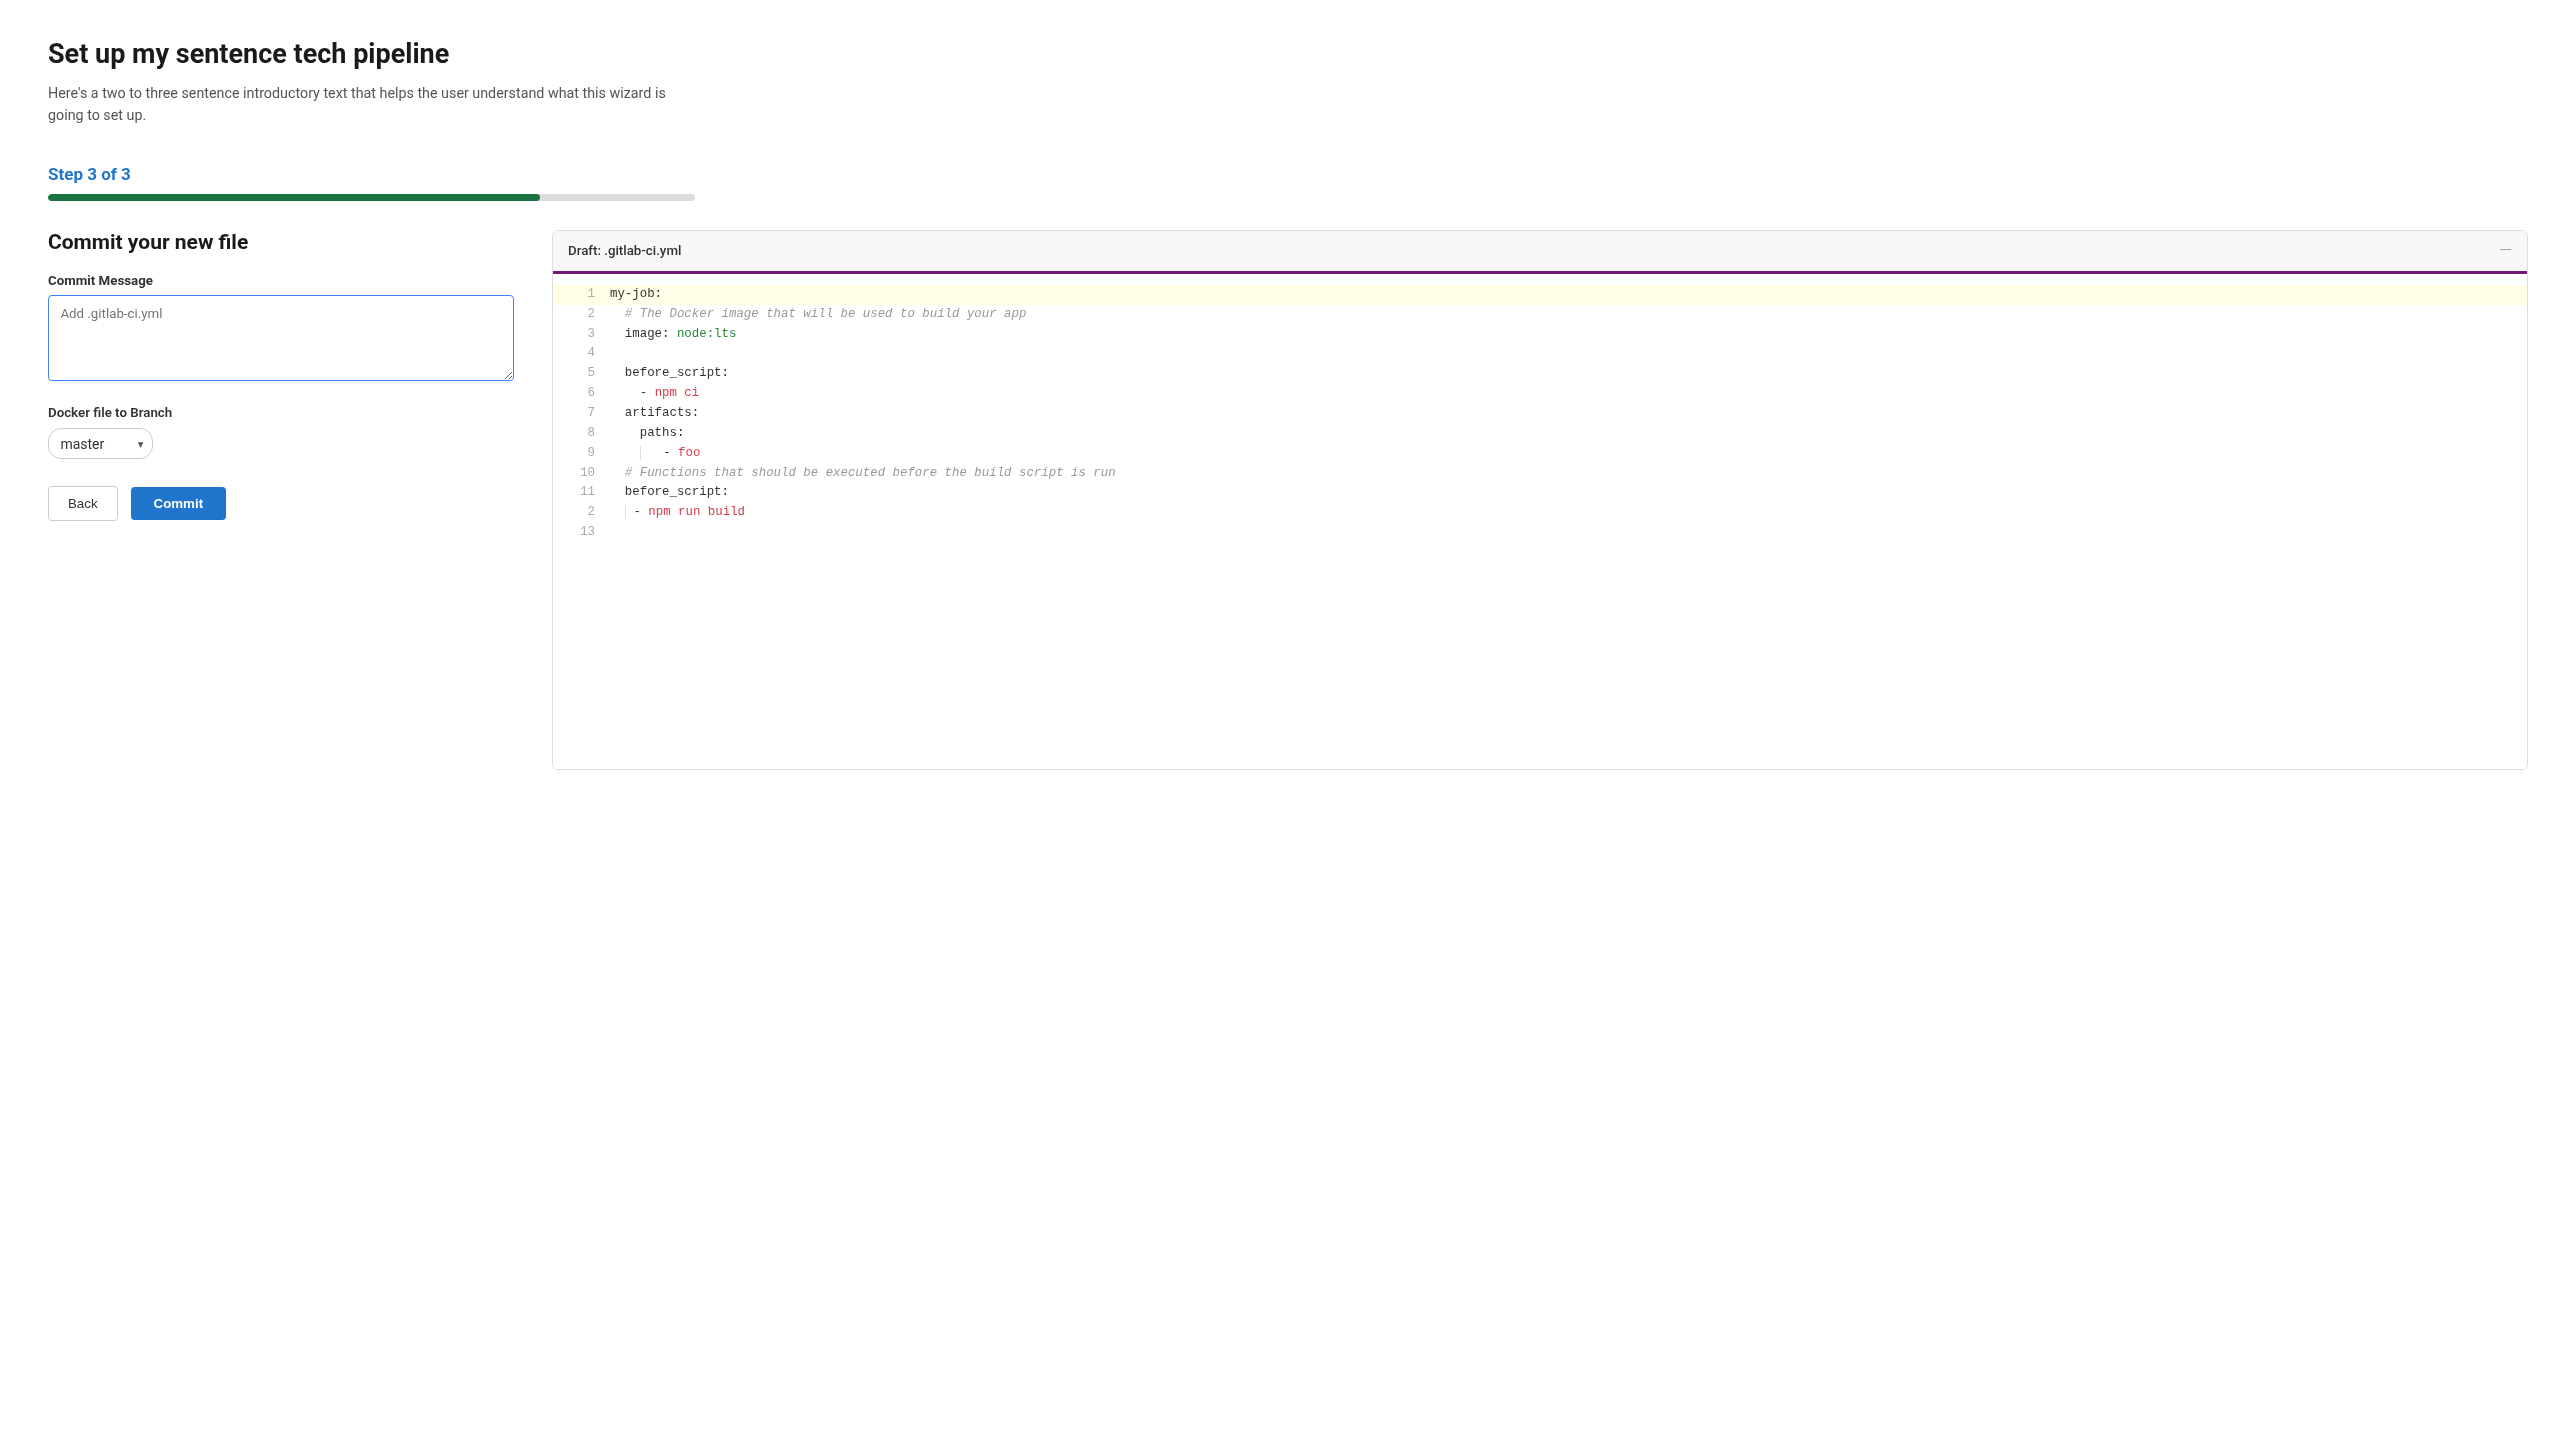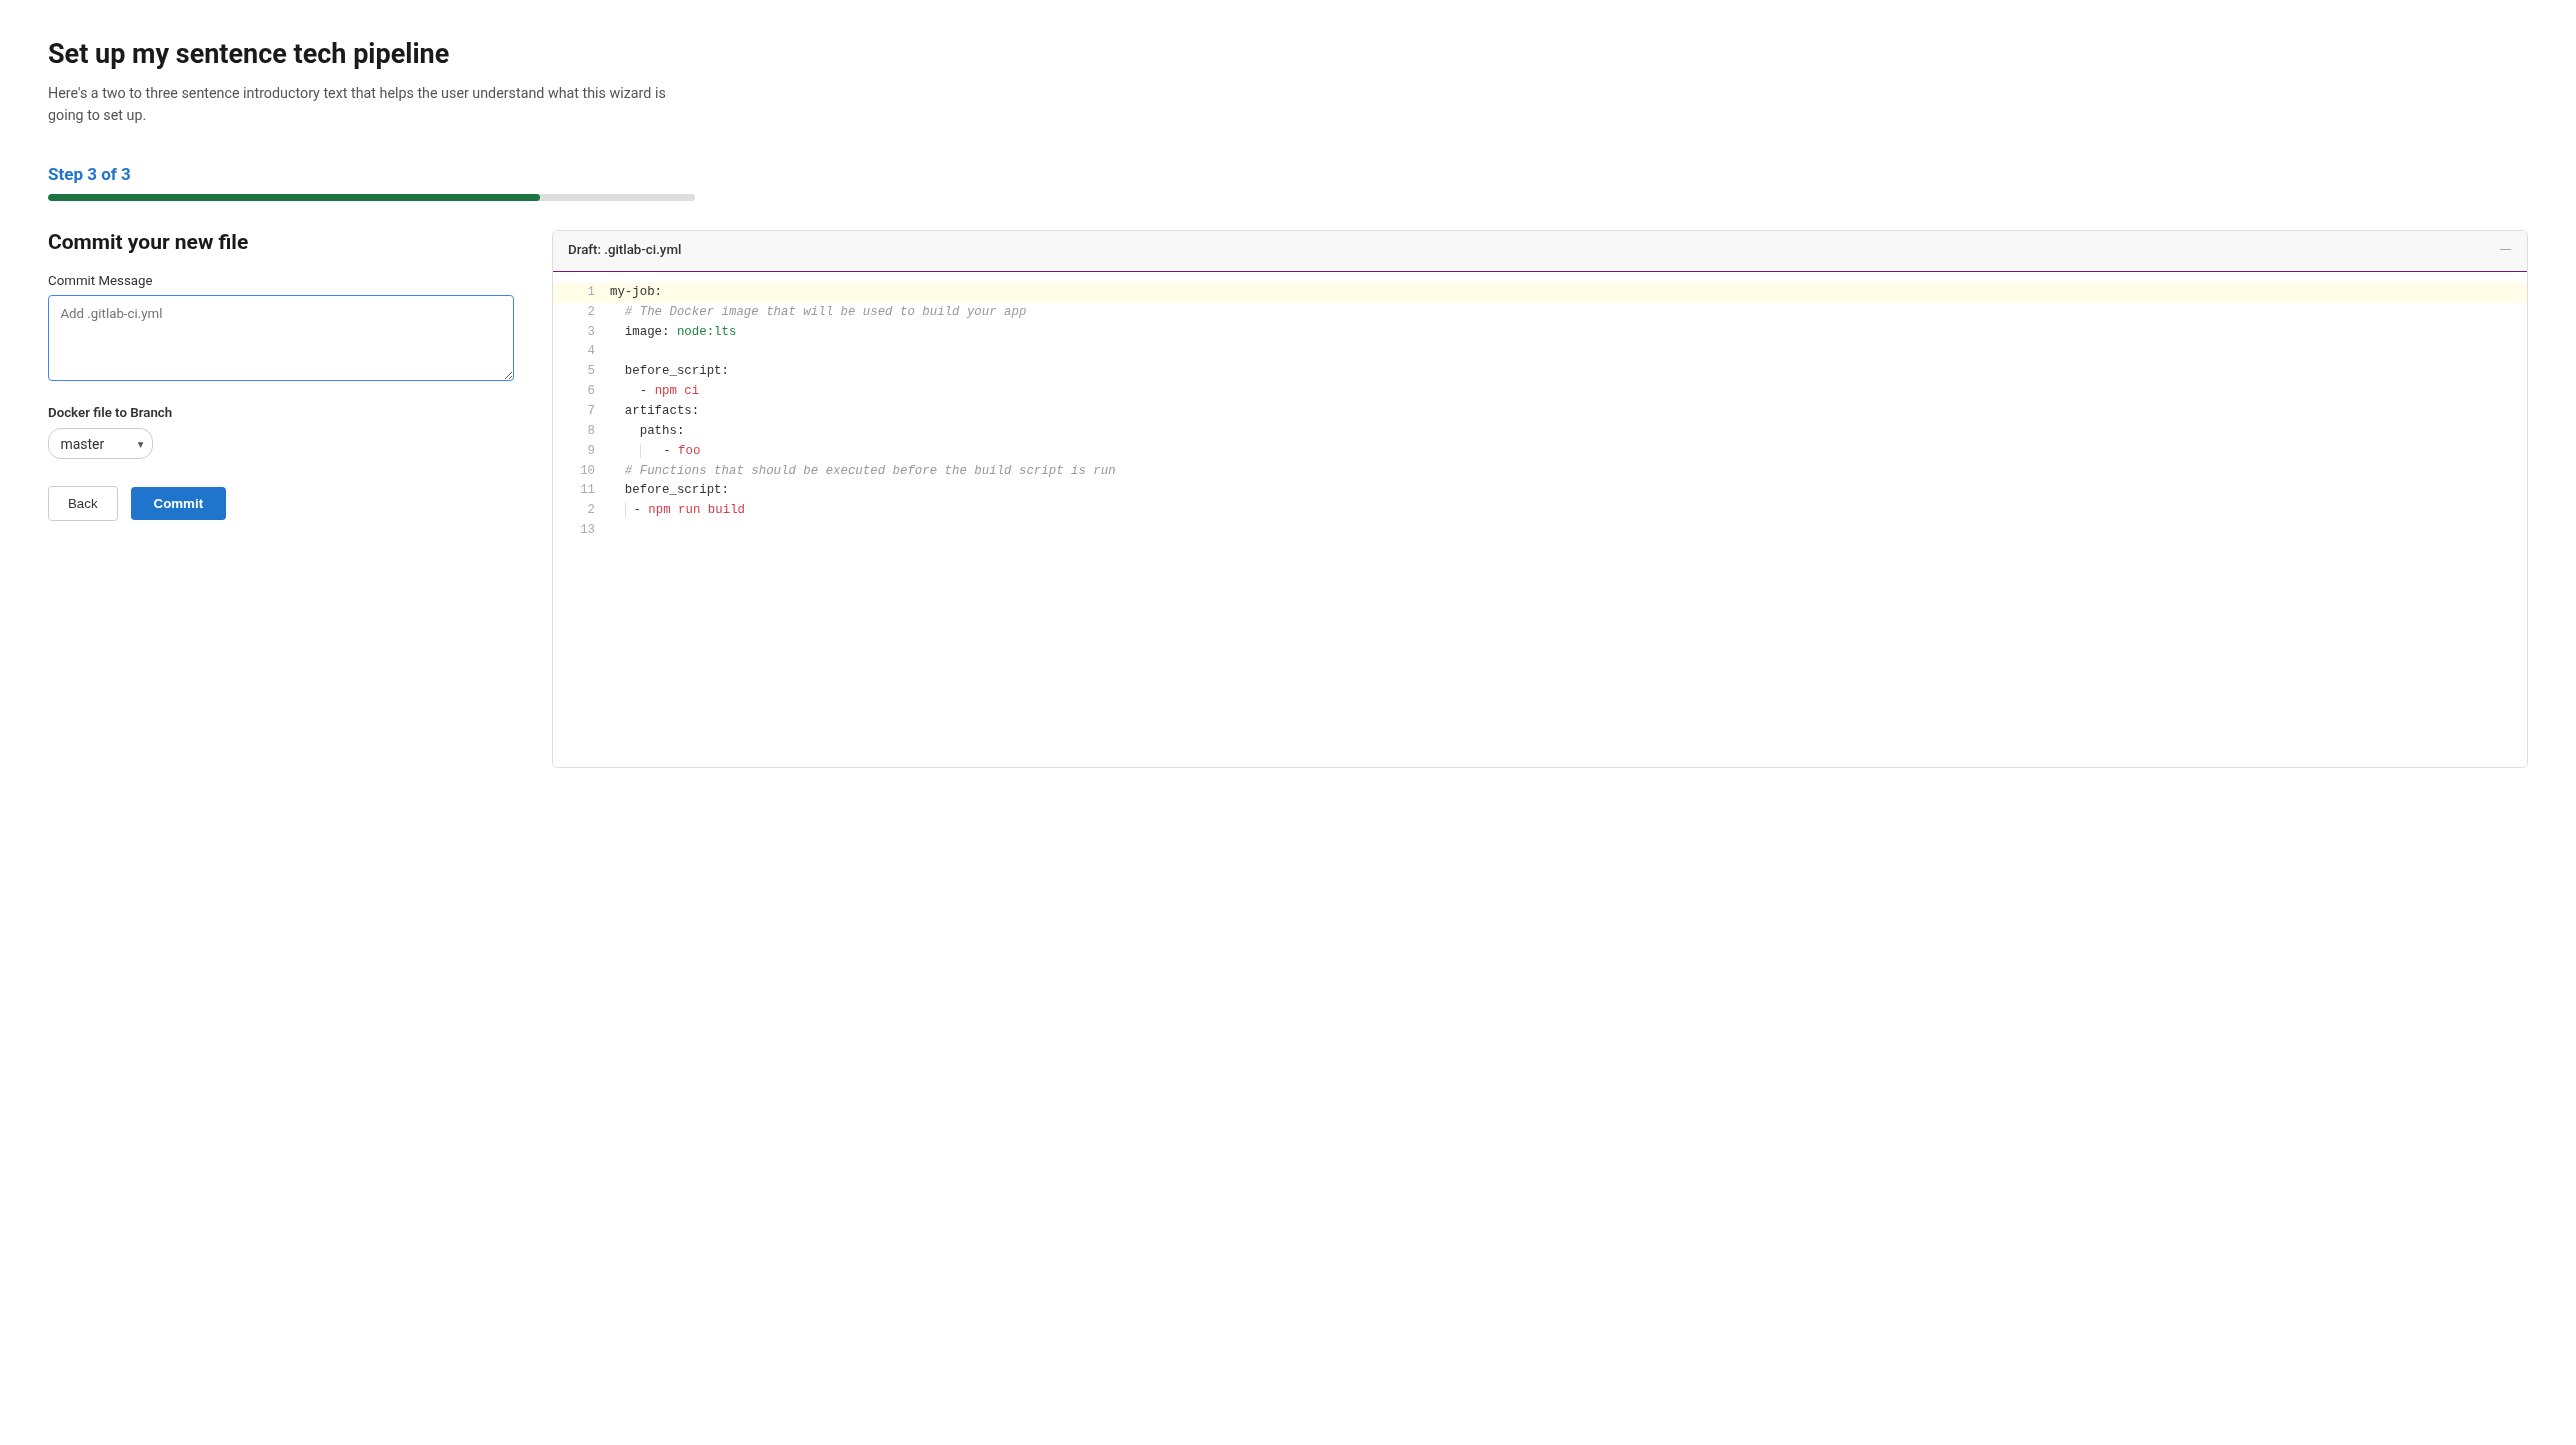--- a/index.html
+++ b/index.html
@@ -67,21 +67,21 @@
 
     .section-title {
       font-size: 21px;
       font-weight: 700;
       color: #1a1a1a;
       margin-bottom: 19px;
     }
 
     .field-label {
       font-size: 13.3px;
-      font-weight: 400;
+      font-weight: 700;
       color: #333;
       margin-bottom: 7.6px;
       display: block;
     }
 
     .commit-message-textarea {
       width: 100%;
       height: 86px;
       border: 1px solid #3b82f6;
       border-radius: 3.8px;
@@ -164,24 +164,25 @@
     .right-panel {
       flex: 1;
       border: 1px solid #ddd;
       border-radius: 5.7px;
       overflow: hidden;
       background: #fff;
     }
 
     .editor-header {
       background: #f8f8f8;
-      border-bottom: 1px solid #701a75;
+      border-bottom: 3px solid #701a75;
       padding: 11.4px 15px;
       display: flex;
       justify-content: space-between;
+      align-items: center;
     }
 
     .editor-title {
       font-size: 13.3px;
       font-weight: 500;
       color: #333;
     }
 
     .editor-minimize {
       font-size: 17px;

